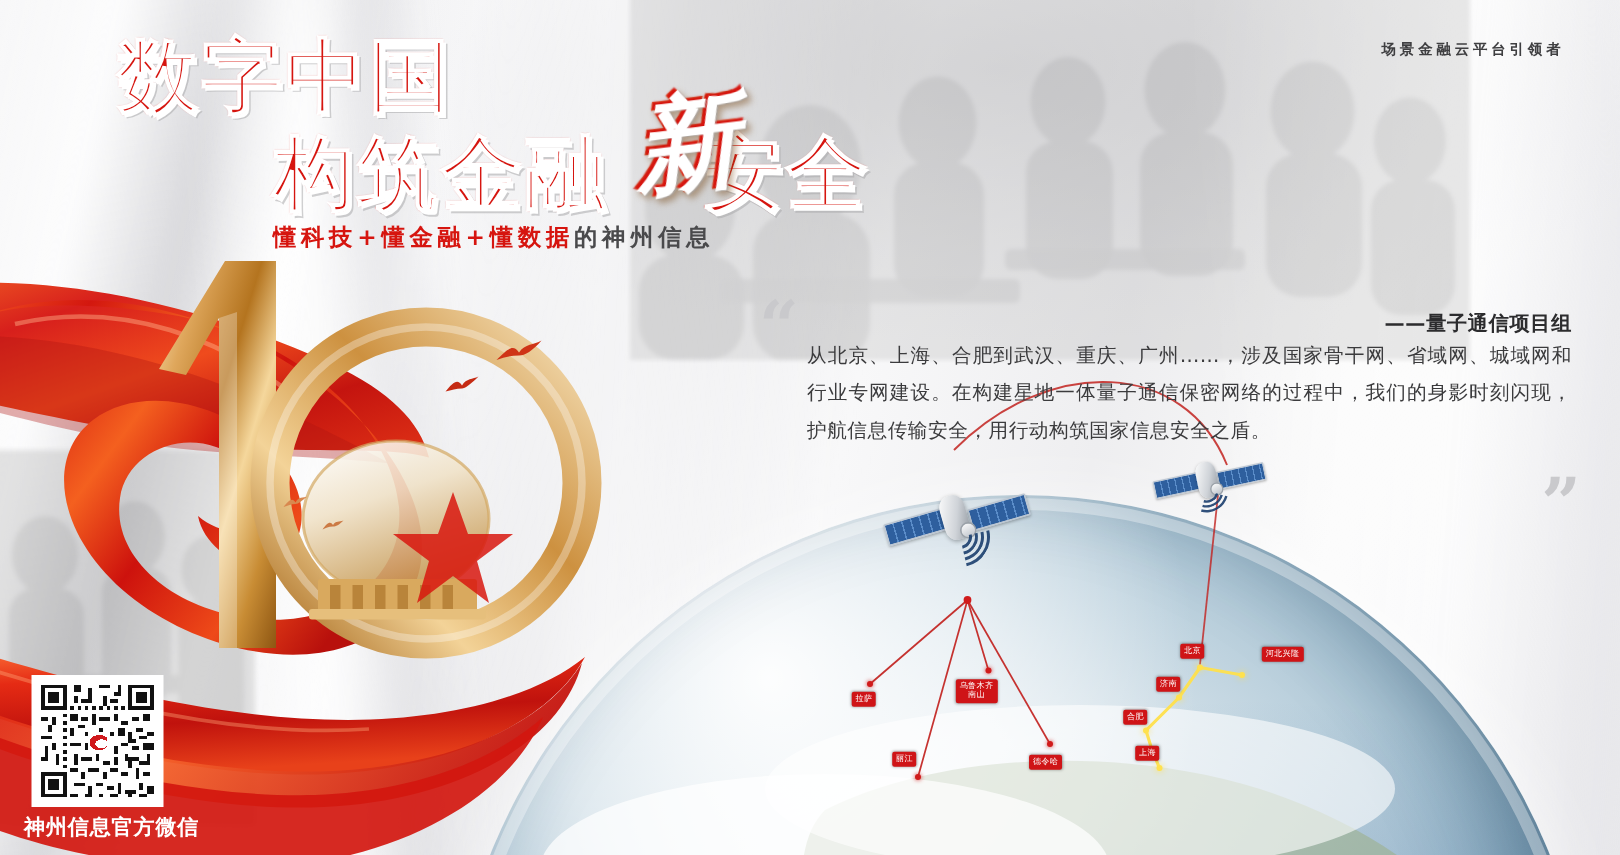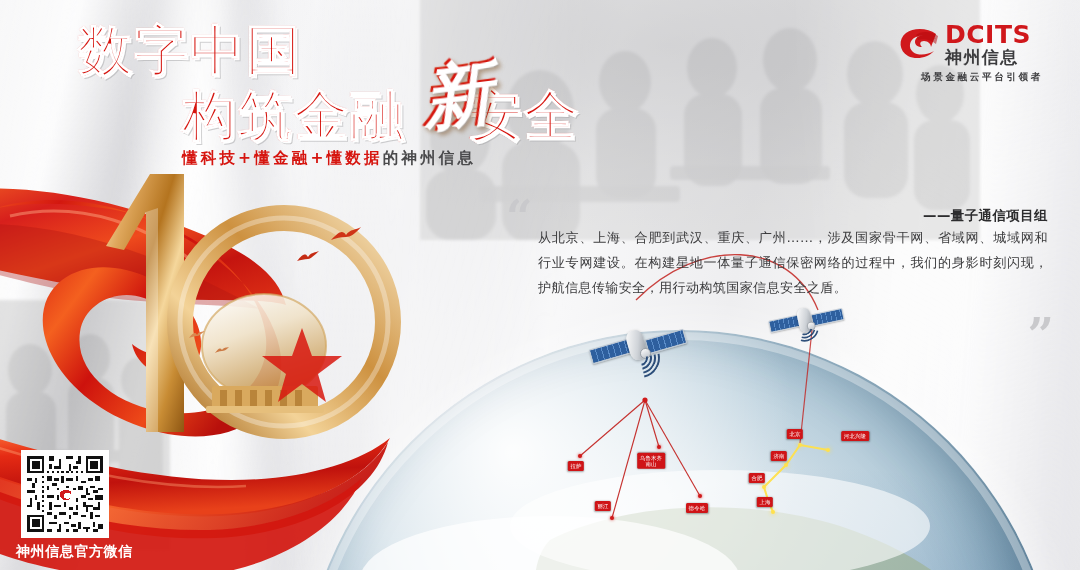--- a/index.html
+++ b/index.html
@@ -467,33 +467,20 @@
   </div>
 
   <div id="quote-block">
     <span class="qmark" id="qopen">“</span>
     <div id="quote-attrib">——量子通信项目组</div>
     <div id="quote-text">从北京、上海、合肥到武汉、重庆、广州……，涉及国家骨干网、省域网、城域网和行业专网建设。在构建星地一体量子通信保密网络的过程中，我们的身影时刻闪现，护航信息传输安全，用行动构筑国家信息安全之盾。</div>
     <span class="qmark" id="qclose">”</span>
   </div>
 
   <div id="logo">
-    <div id="logo-row">
-      <svg style="width:42px;height:34px;flex:none;" viewBox="0 0 42 34">
-        <path d="M38,7 C30,1 16,0 8,6 C0,12 1,24 10,29 C18,33 30,31 36,24
-                 C30,28 20,29 15,25 C10,21 11,13 18,10 C24,7 32,8 38,12
-                 C36,10 32,8 27,8 C21,8 17,11 17,15 C17,18 20,20 24,20
-                 C21,17 22,14 26,14 C30,14 33,17 33,20 L38,7 Z" fill="#d0181c"></path>
-        <path d="M20,13 C26,11 33,13 38,17 L40,9 C33,4 23,4 18,8 Z" fill="#b3050a" opacity=".5"></path>
-      </svg>
-      <div id="logo-text">
-        <div id="logo-en">DCITS</div>
-        <div id="logo-cn">神州信息</div>
-      </div>
-    </div>
     <div id="logo-tag">场景金融云平台引领者</div>
   </div>
 
   <div id="qr-block">
     <svg id="qr-img" viewBox="0 0 33 33" shape-rendering="crispEdges">
       <rect width="33" height="33" fill="#fff"></rect>
       <g fill="#111">
 
         <path d="M1,1h7v7h-7z"></path>
           <path d="M2,2h5v5h-5z" fill="#fff"></path>

